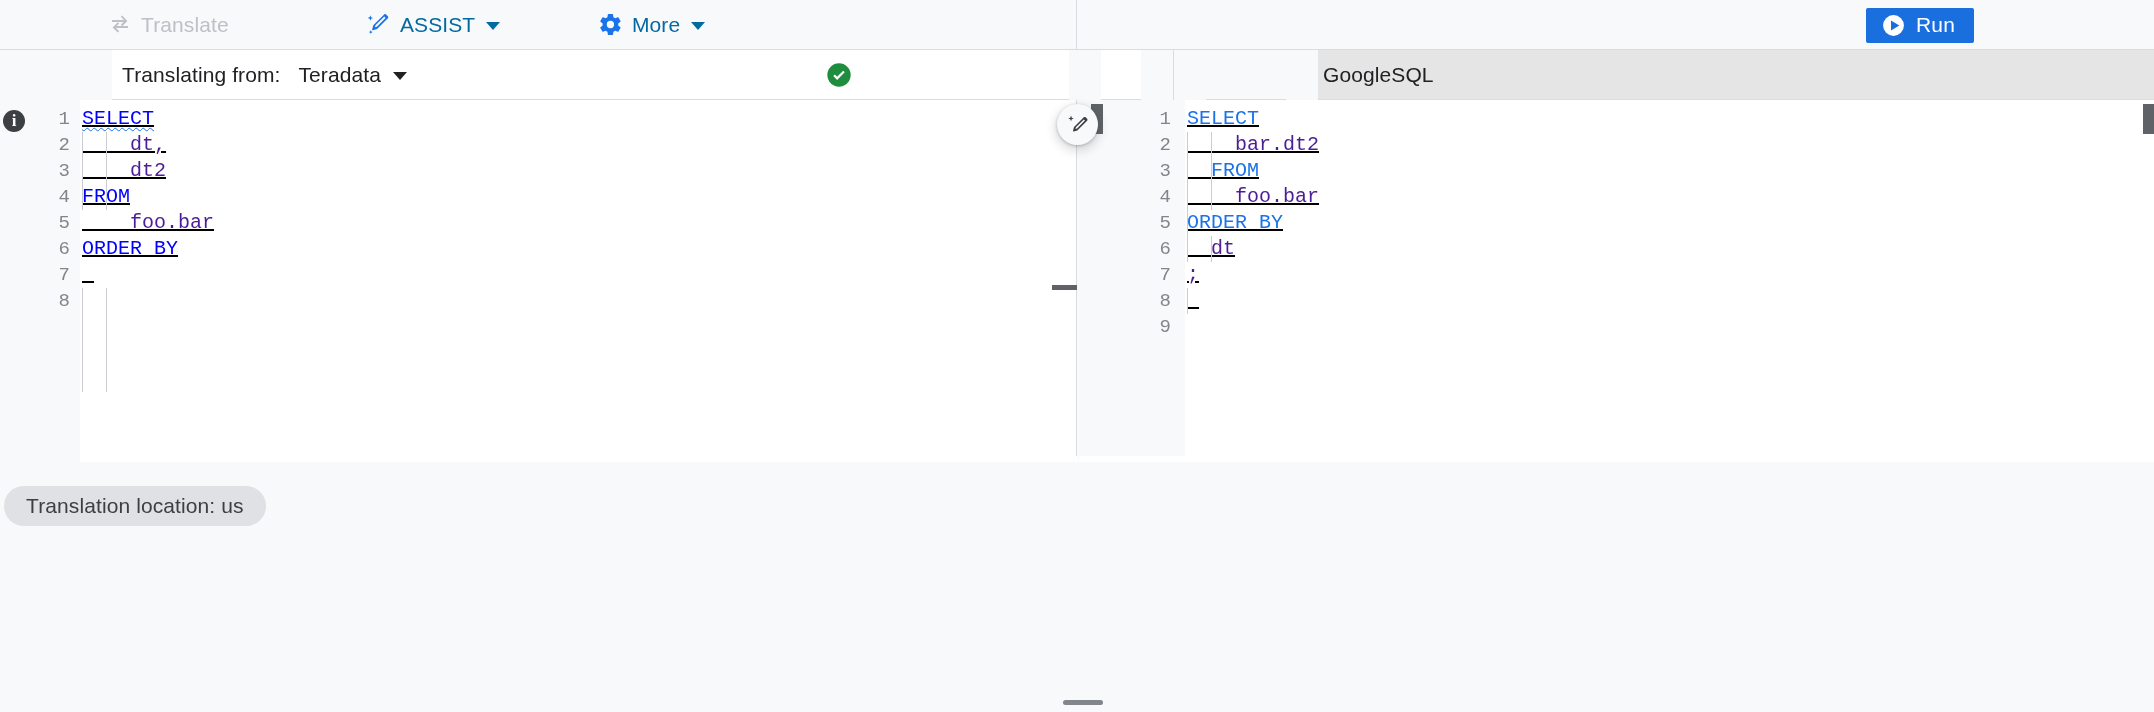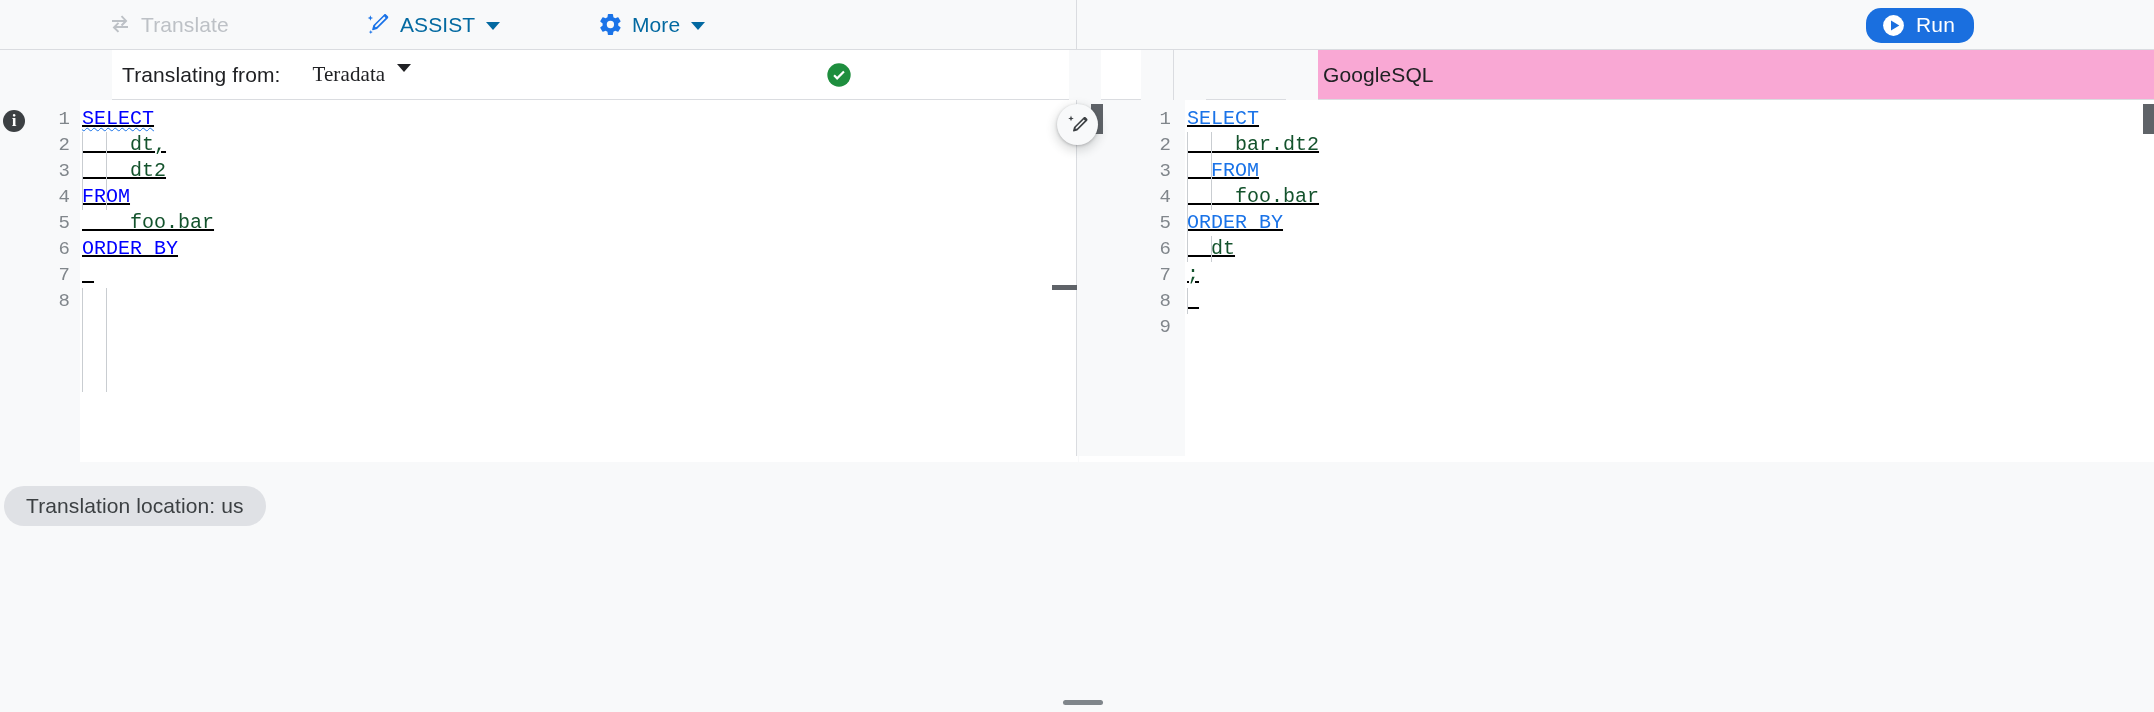--- a/index.html
+++ b/index.html
@@ -63,21 +63,21 @@
   .pos-translate { position: absolute; left: 100px; top: 7px; }
   .pos-assist-l  { position: absolute; left: 358px; top: 7px; }
   .pos-more      { position: absolute; left: 590px; top: 7px; text-align: right; }
 
   
   .run-btn {
     position: absolute; left: 789px; top: 8px;
     display: flex; align-items: center; gap: 10px;
     height: 35px; padding: 0 19px 0 15px;
     background: #1a6fdf; color: #ffffff;
-    border: none; border-radius: 15px;
+    border: none; border-radius: 2px;
     font-family: "Liberation Sans", sans-serif;
     font-size: 21px; font-weight: 500; letter-spacing: .2px;
     cursor: pointer;
   }
 
   
   .subbar {
     position: absolute; left: 0; top: 50px;
     width: 2154px; height: 50px;
     display: flex;
@@ -88,33 +88,33 @@
     width: 957px; height: 50px; background: #ffffff;
     border-bottom: 1px solid #dadce0;
     display: flex; align-items: center;
     padding-left: 10px;
     position: relative;
   }
   .sub-label {
     font-size: 21px; color: #202124; letter-spacing: .1px;
   }
   .sub-dd {
-    display: flex; gap: 10px;
-    margin-left: 32px;
+    display: flex; align-items: center; gap: 10px;
+    margin-left: 18px;
     font-size: 21px; color: #202124;
     background: transparent; border: none; cursor: pointer;
-    font-family: Liberation Serif, serif;
+    font-family: Liberation Sans, sans-serif;
     letter-spacing: .1px;
   }
   .check-wrap { position: absolute; right: 216px; top: 11px; }
   .sub-spacer-l { width: 40px; height: 50px; background: #ffffff; border-bottom: 1px solid #dadce0; }
   .sub-divider { width: 1px; height: 50px; background: #dadce0; }
   .sub-gutter-r { width: 80px; height: 50px; background: #f8f9fa; border-bottom: 1px solid #dadce0; }
   .sub-right {
-    flex: 1; height: 50px; background: #f9a8d4;
+    flex: 1; height: 50px; background: #e5e5e5;
     border-bottom: 1px solid #dadce0;
     display: flex; align-items: center; padding-left: 5px;
   }
   .sub-right .sub-label { font-size: 21px; }
 
   
   .editors {
     position: absolute; left: 0; top: 100px;
     width: 2154px; height: 356px;
     display: flex;
@@ -141,21 +141,21 @@
     font-family: "Liberation Mono", monospace;
     font-size: 19px; line-height: 26px; color: #80868b;
   }
   .code {
     flex: 1; height: 356px; padding-top: 6px; padding-left: 2px;
     position: relative; overflow: hidden; text-decoration: underline;
   }
   .cl {
     font-family: "Liberation Mono", monospace;
     font-size: 20px; line-height: 26px;
-    color: #14532d; white-space: pre;
+    color: #4c1d95; white-space: pre;
     height: 26px;
   }
   .kw      { color: #0000ff; }
   .kw-soft { color: #1a73e8; }
   .sq {
     text-decoration-line: underline;
     text-decoration-style: wavy;
     text-decoration-color: #1a73e8;
     text-decoration-thickness: 1px;
     text-underline-offset: 3px;

